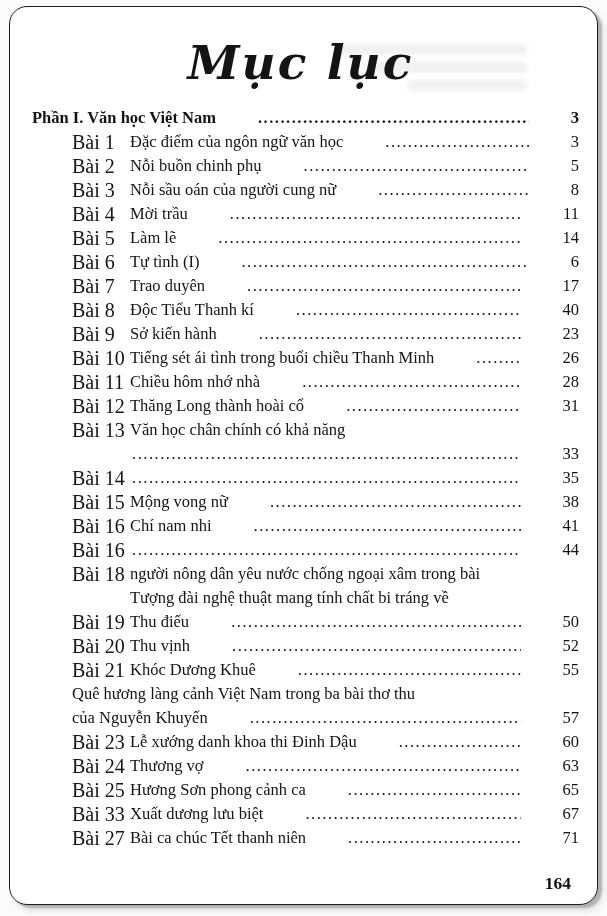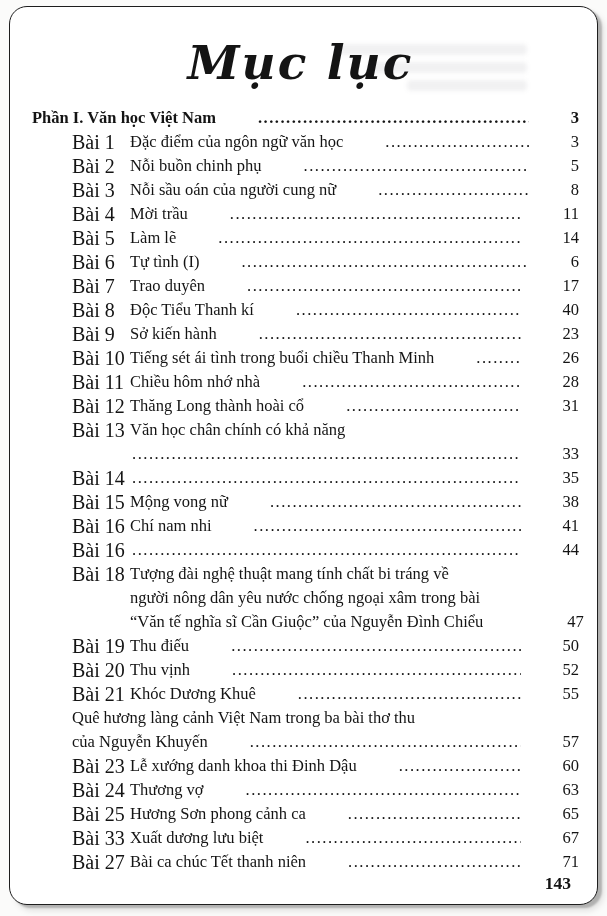--- a/index.html
+++ b/index.html
@@ -291,30 +291,25 @@
               <span class="dots"></span>
               <span class="pg">44</span>
             </div>
           </div>
   </div>
 
   <div class="entry">
     <div class="entry-label">Bài 18</div>
     <div class="entry-body">
             <div class="entry-line">
+              <span class="line-text">người nông dân yêu nước chống ngoại xâm trong bài</span>
+            </div>
+            <div class="entry-line">
               <span class="line-text">Tượng đài nghệ thuật mang tính chất bi tráng về</span>
             </div>
-            <div class="entry-line">
-              <span class="line-text">người nông dân yêu nước chống ngoại xâm trong bài</span>
-            </div>
-            <div class="entry-line">
-              <span class="line-text">“Văn tế nghĩa sĩ Cần Giuộc” của Nguyễn Đình Chiểu</span>
-              <span class="dots"></span>
-              <span class="pg">47</span>
-            </div>
           </div>
   </div>
 
   <div class="entry">
     <div class="entry-label">Bài 19</div>
     <div class="entry-body">
             <div class="entry-line">
               <span class="line-text">Thu điếu</span>
               <span class="dots"></span>
               <span class="pg">50</span>
@@ -407,14 +402,14 @@
             <div class="entry-line">
               <span class="line-text">Bài ca chúc Tết thanh niên</span>
               <span class="dots"></span>
               <span class="pg">71</span>
             </div>
           </div>
   </div>
 </div>
   </div>
 
-  <div class="folio">143</div>
+  <div class="folio">164</div>
 </div>
 
 </body></html>

